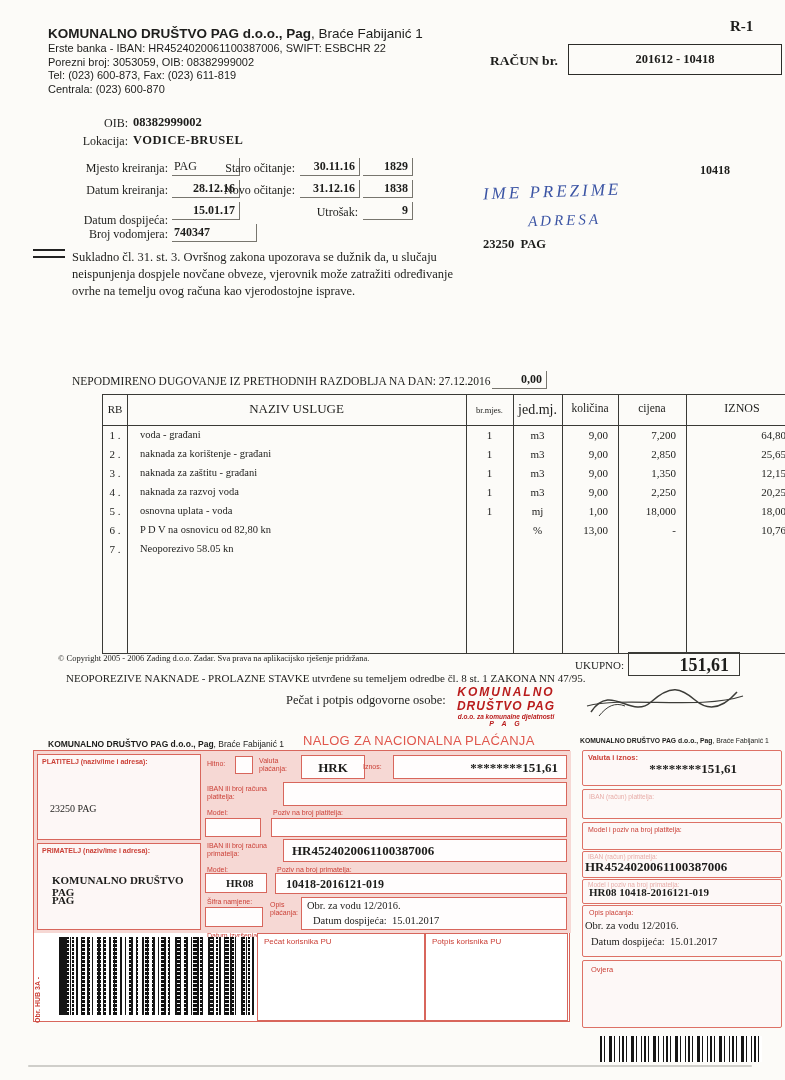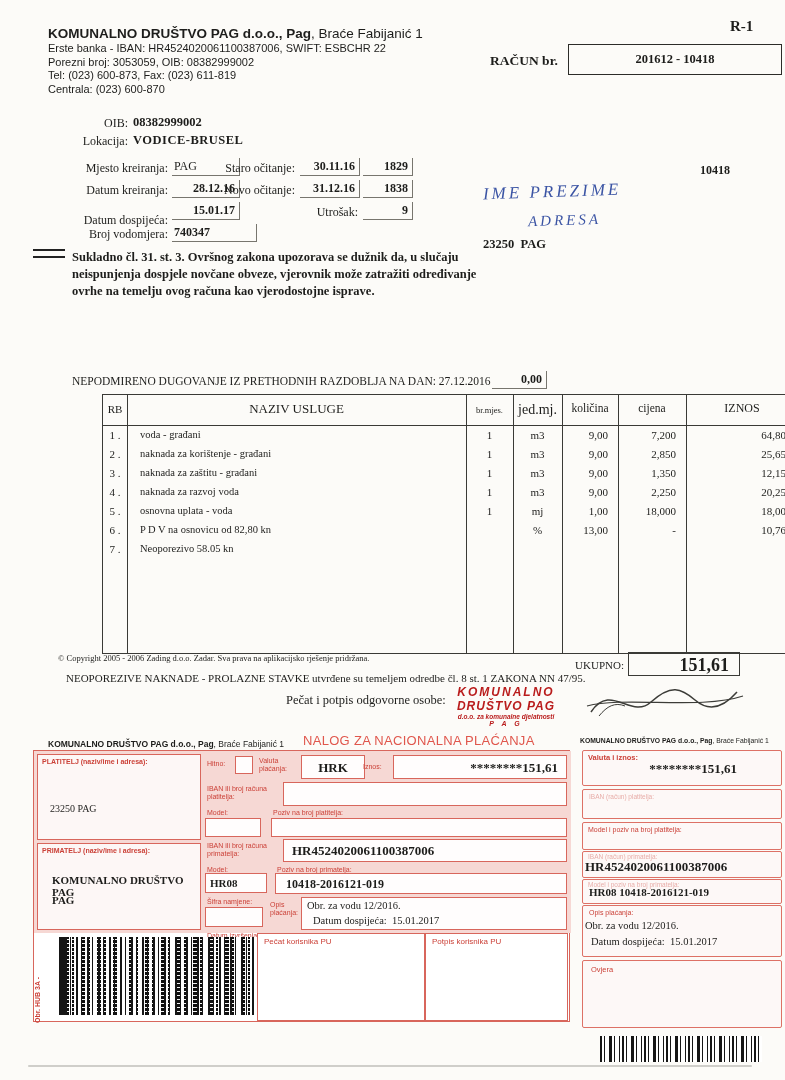--- a/index.html
+++ b/index.html
@@ -95,21 +95,21 @@
   <div class="abs right lbl" style="left:270px;top:205px;width:88px;">Utrošak:</div>
   <div class="abs cell right" style="left:363px;top:202px;width:50px;">9</div>
 
   <div class="abs b" style="left:700px;top:163px;font-size:12px;">10418</div>
   <div class="abs hand" style="left:483px;top:182px;font-size:17px;">IME PREZIME</div>
   <div class="abs hand" style="left:528px;top:212px;font-size:15px;">ADRESA</div>
   <div class="abs b pre" style="left:483px;top:237px;font-size:12.5px;">23250  PAG</div>
 
   <div class="abs" style="left:33px;top:249px;width:32px;border-top:2.5px solid #222;"></div>
   <div class="abs" style="left:33px;top:256px;width:32px;border-top:2.5px solid #222;"></div>
-  <div class="abs" style="left:72px;top:249px;width:412px;font-size:12.5px;line-height:17px;font-weight:bold;">Sukladno čl. 31. st. 3. Ovršnog zakona upozorava se dužnik da, u slučaju neispunjenja dospjele novčane obveze, vjerovnik može zatražiti određivanje ovrhe na temelju ovog računa kao vjerodostojne isprave.</div>
+  <div class="abs" style="left:72px;top:249px;width:412px;font-size:12.5px;line-height:17px;">Sukladno čl. 31. st. 3. Ovršnog zakona upozorava se dužnik da, u slučaju neispunjenja dospjele novčane obveze, vjerovnik može zatražiti određivanje ovrhe na temelju ovog računa kao vjerodostojne isprave.</div>
 
   <div class="abs" style="left:72px;top:375px;font-size:11.5px;">NEPODMIRENO DUGOVANJE IZ PRETHODNIH RAZDOBLJA NA DAN: 27.12.2016</div>
   <div class="abs cell right" style="left:492px;top:371px;width:55px;">0,00</div>
 
   <div class="abs" id="tbl">
     <div class="vline" style="left:24px;"></div>
     <div class="vline" style="left:363px;"></div>
     <div class="vline" style="left:410px;"></div>
     <div class="vline" style="left:459px;"></div>
     <div class="vline" style="left:515px;"></div>
@@ -241,21 +241,21 @@
     <div class="redlbl abs" style="left:173px;top:91px;width:72px;">IBAN ili broj računa primatelja:</div>
     <div class="wbox slipval" style="left:249px;top:88px;width:284px;height:23px;line-height:22px;padding-left:8px;">HR4524020061100387006</div>
 
     <div class="party" style="left:3px;top:92px;width:164px;height:87px;">
       <div class="redlbl b" style="position:absolute;left:4px;top:3px;">PRIMATELJ (naziv/ime i adresa):</div>
       <div class="b" style="position:absolute;left:14px;top:30px;font-size:11px;">KOMUNALNO DRUŠTVO PAG</div>
       <div class="b" style="position:absolute;left:14px;top:50px;font-size:11px;">PAG</div>
     </div>
 
     <div class="redlbl abs" style="left:173px;top:115px;">Model:</div>
-    <div class="wbox b" style="left:171px;top:122px;width:62px;height:20px;font-size:11px;line-height:19px;padding-left:4px;">HR08</div>
+    <div class="wbox b" style="left:171px;top:122px;width:62px;height:20px;font-size:11px;line-height:19px;padding-left:20px;">HR08</div>
     <div class="redlbl abs" style="left:243px;top:115px;">Poziv na broj primatelja:</div>
     <div class="wbox b" style="left:241px;top:122px;width:292px;height:21px;font-size:12px;line-height:20px;padding-left:10px;">10418-2016121-019</div>
 
     <div class="redlbl abs" style="left:173px;top:147px;">Šifra namjene:</div>
     <div class="wbox" style="left:171px;top:156px;width:58px;height:20px;"></div>
     <div class="redlbl abs" style="left:236px;top:150px;width:34px;">Opis plaćanja:</div>
     <div class="wbox" style="left:267px;top:146px;width:266px;height:33px;">
       <div style="position:absolute;left:5px;top:2px;font-size:10.5px;">Obr. za vodu 12/2016.</div>
       <div class="pre" style="position:absolute;left:11px;top:17px;font-size:10.5px;">Datum dospijeća:  15.01.2017</div>
     </div>

